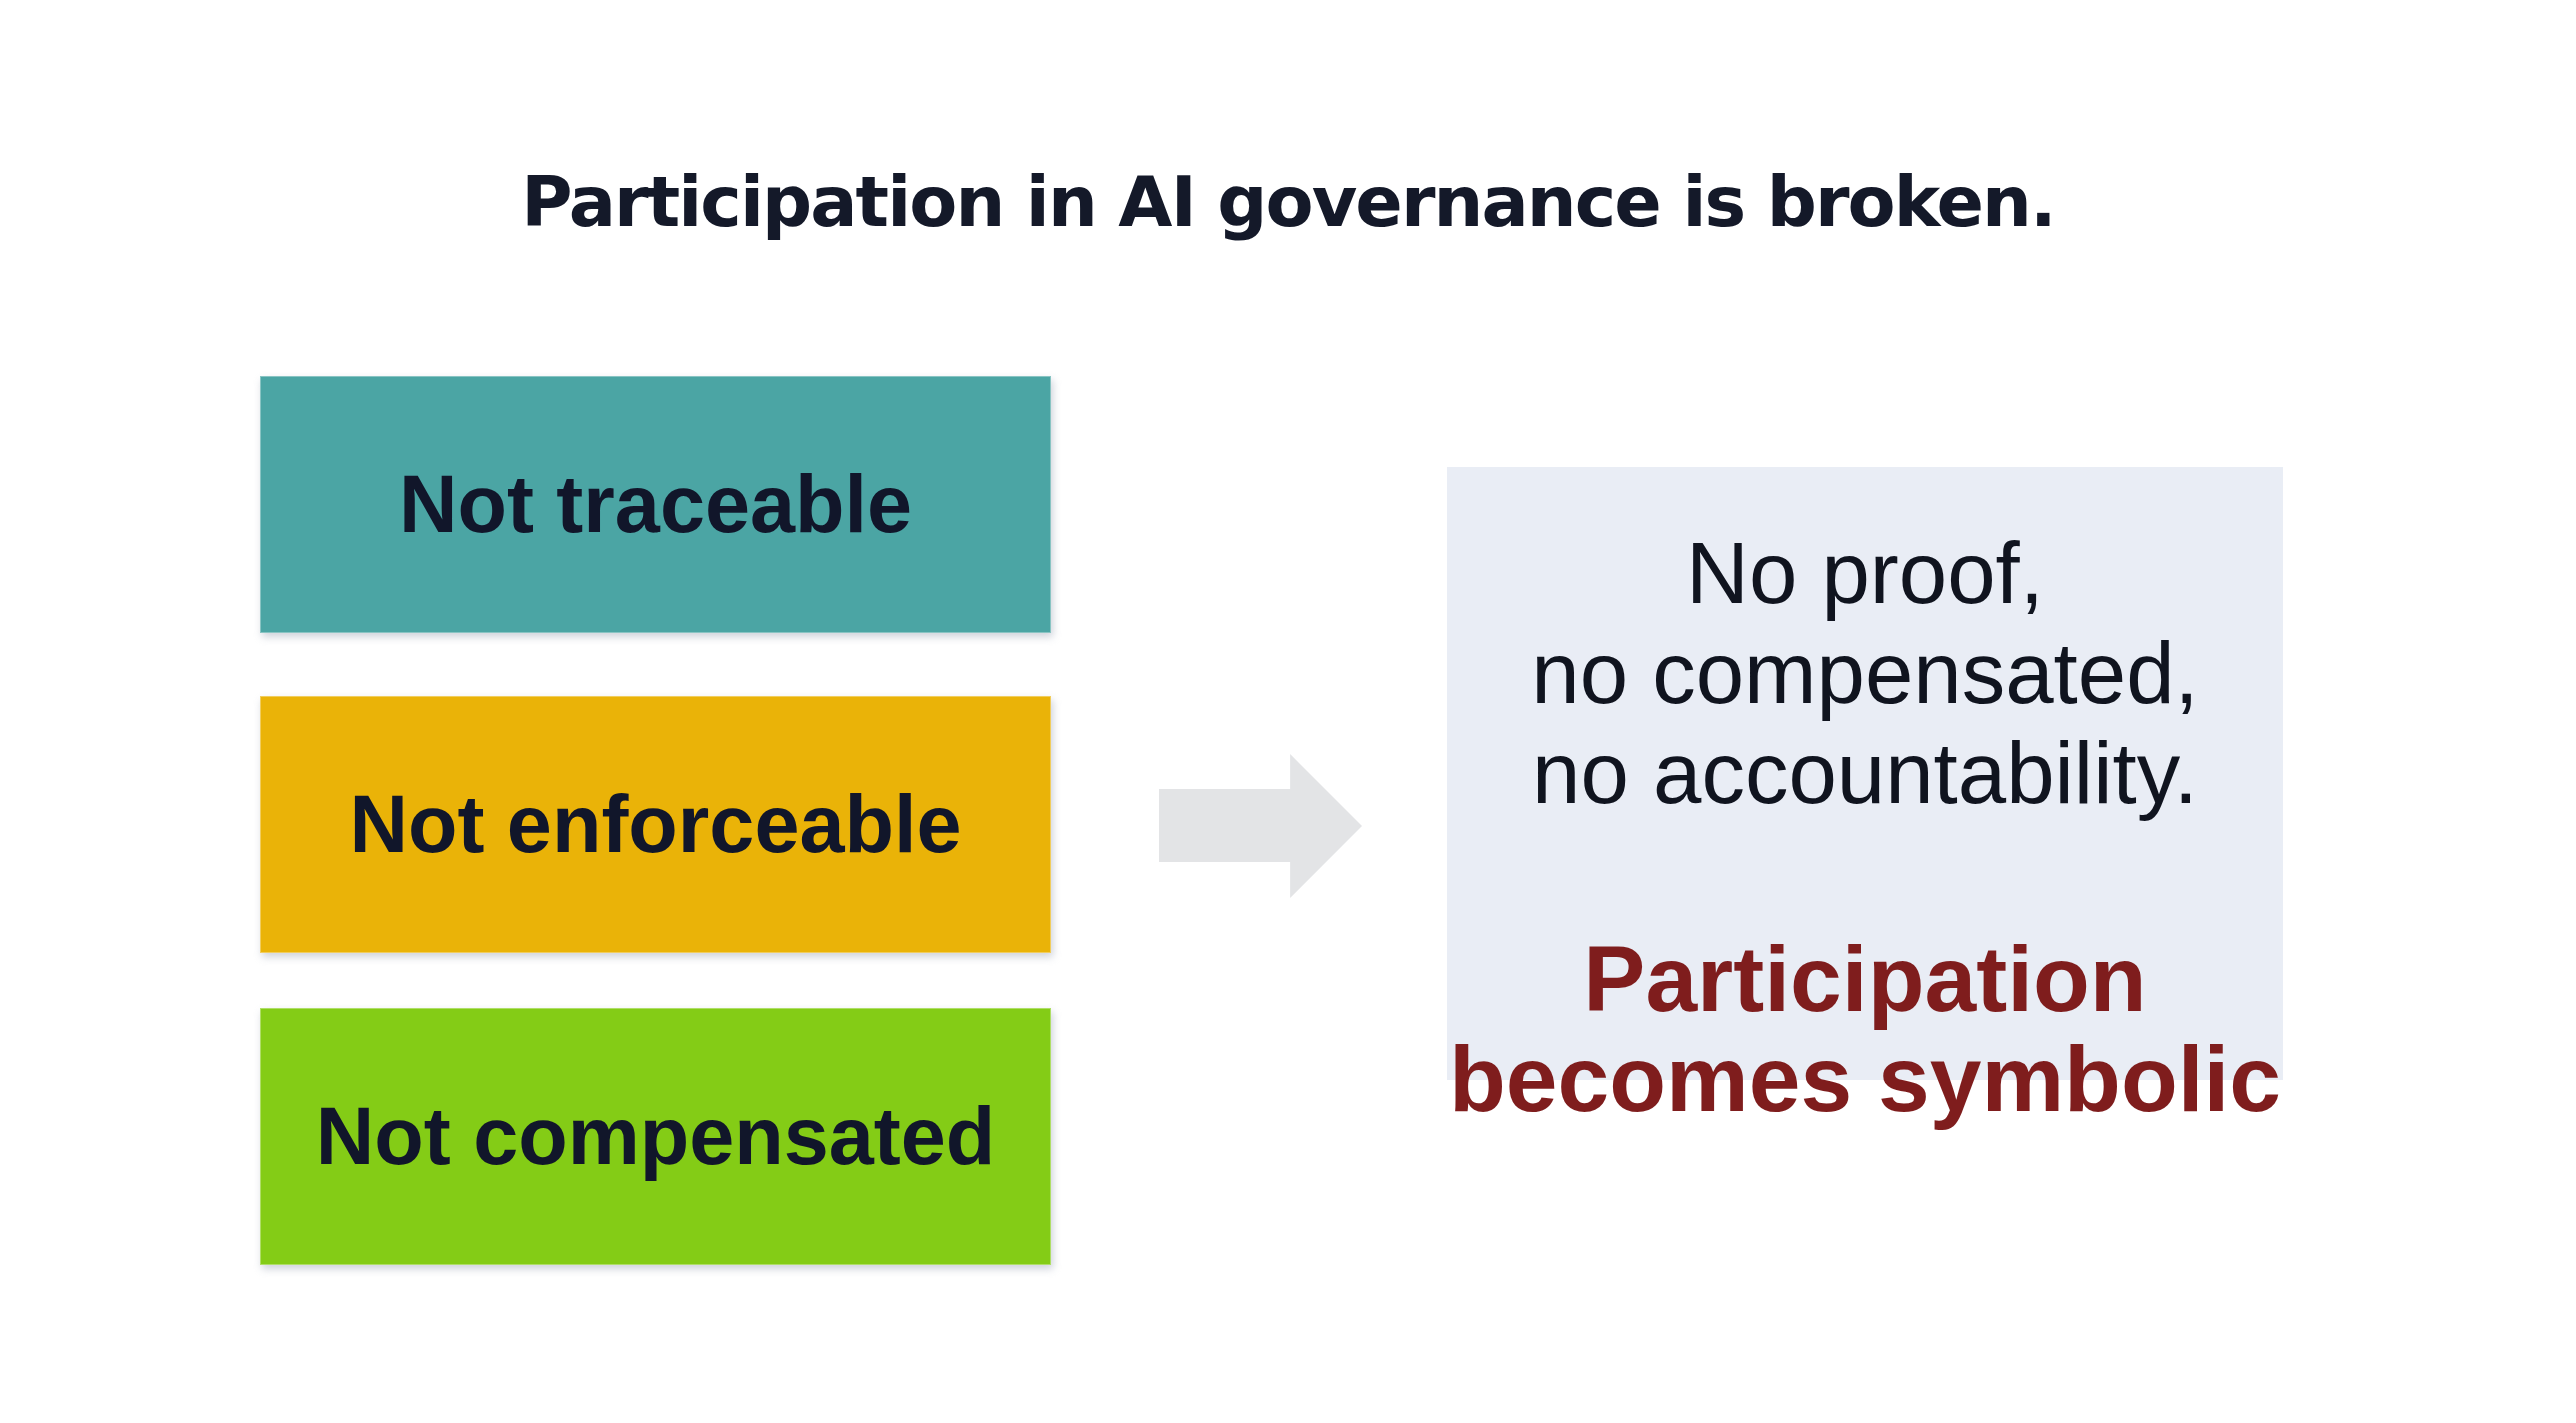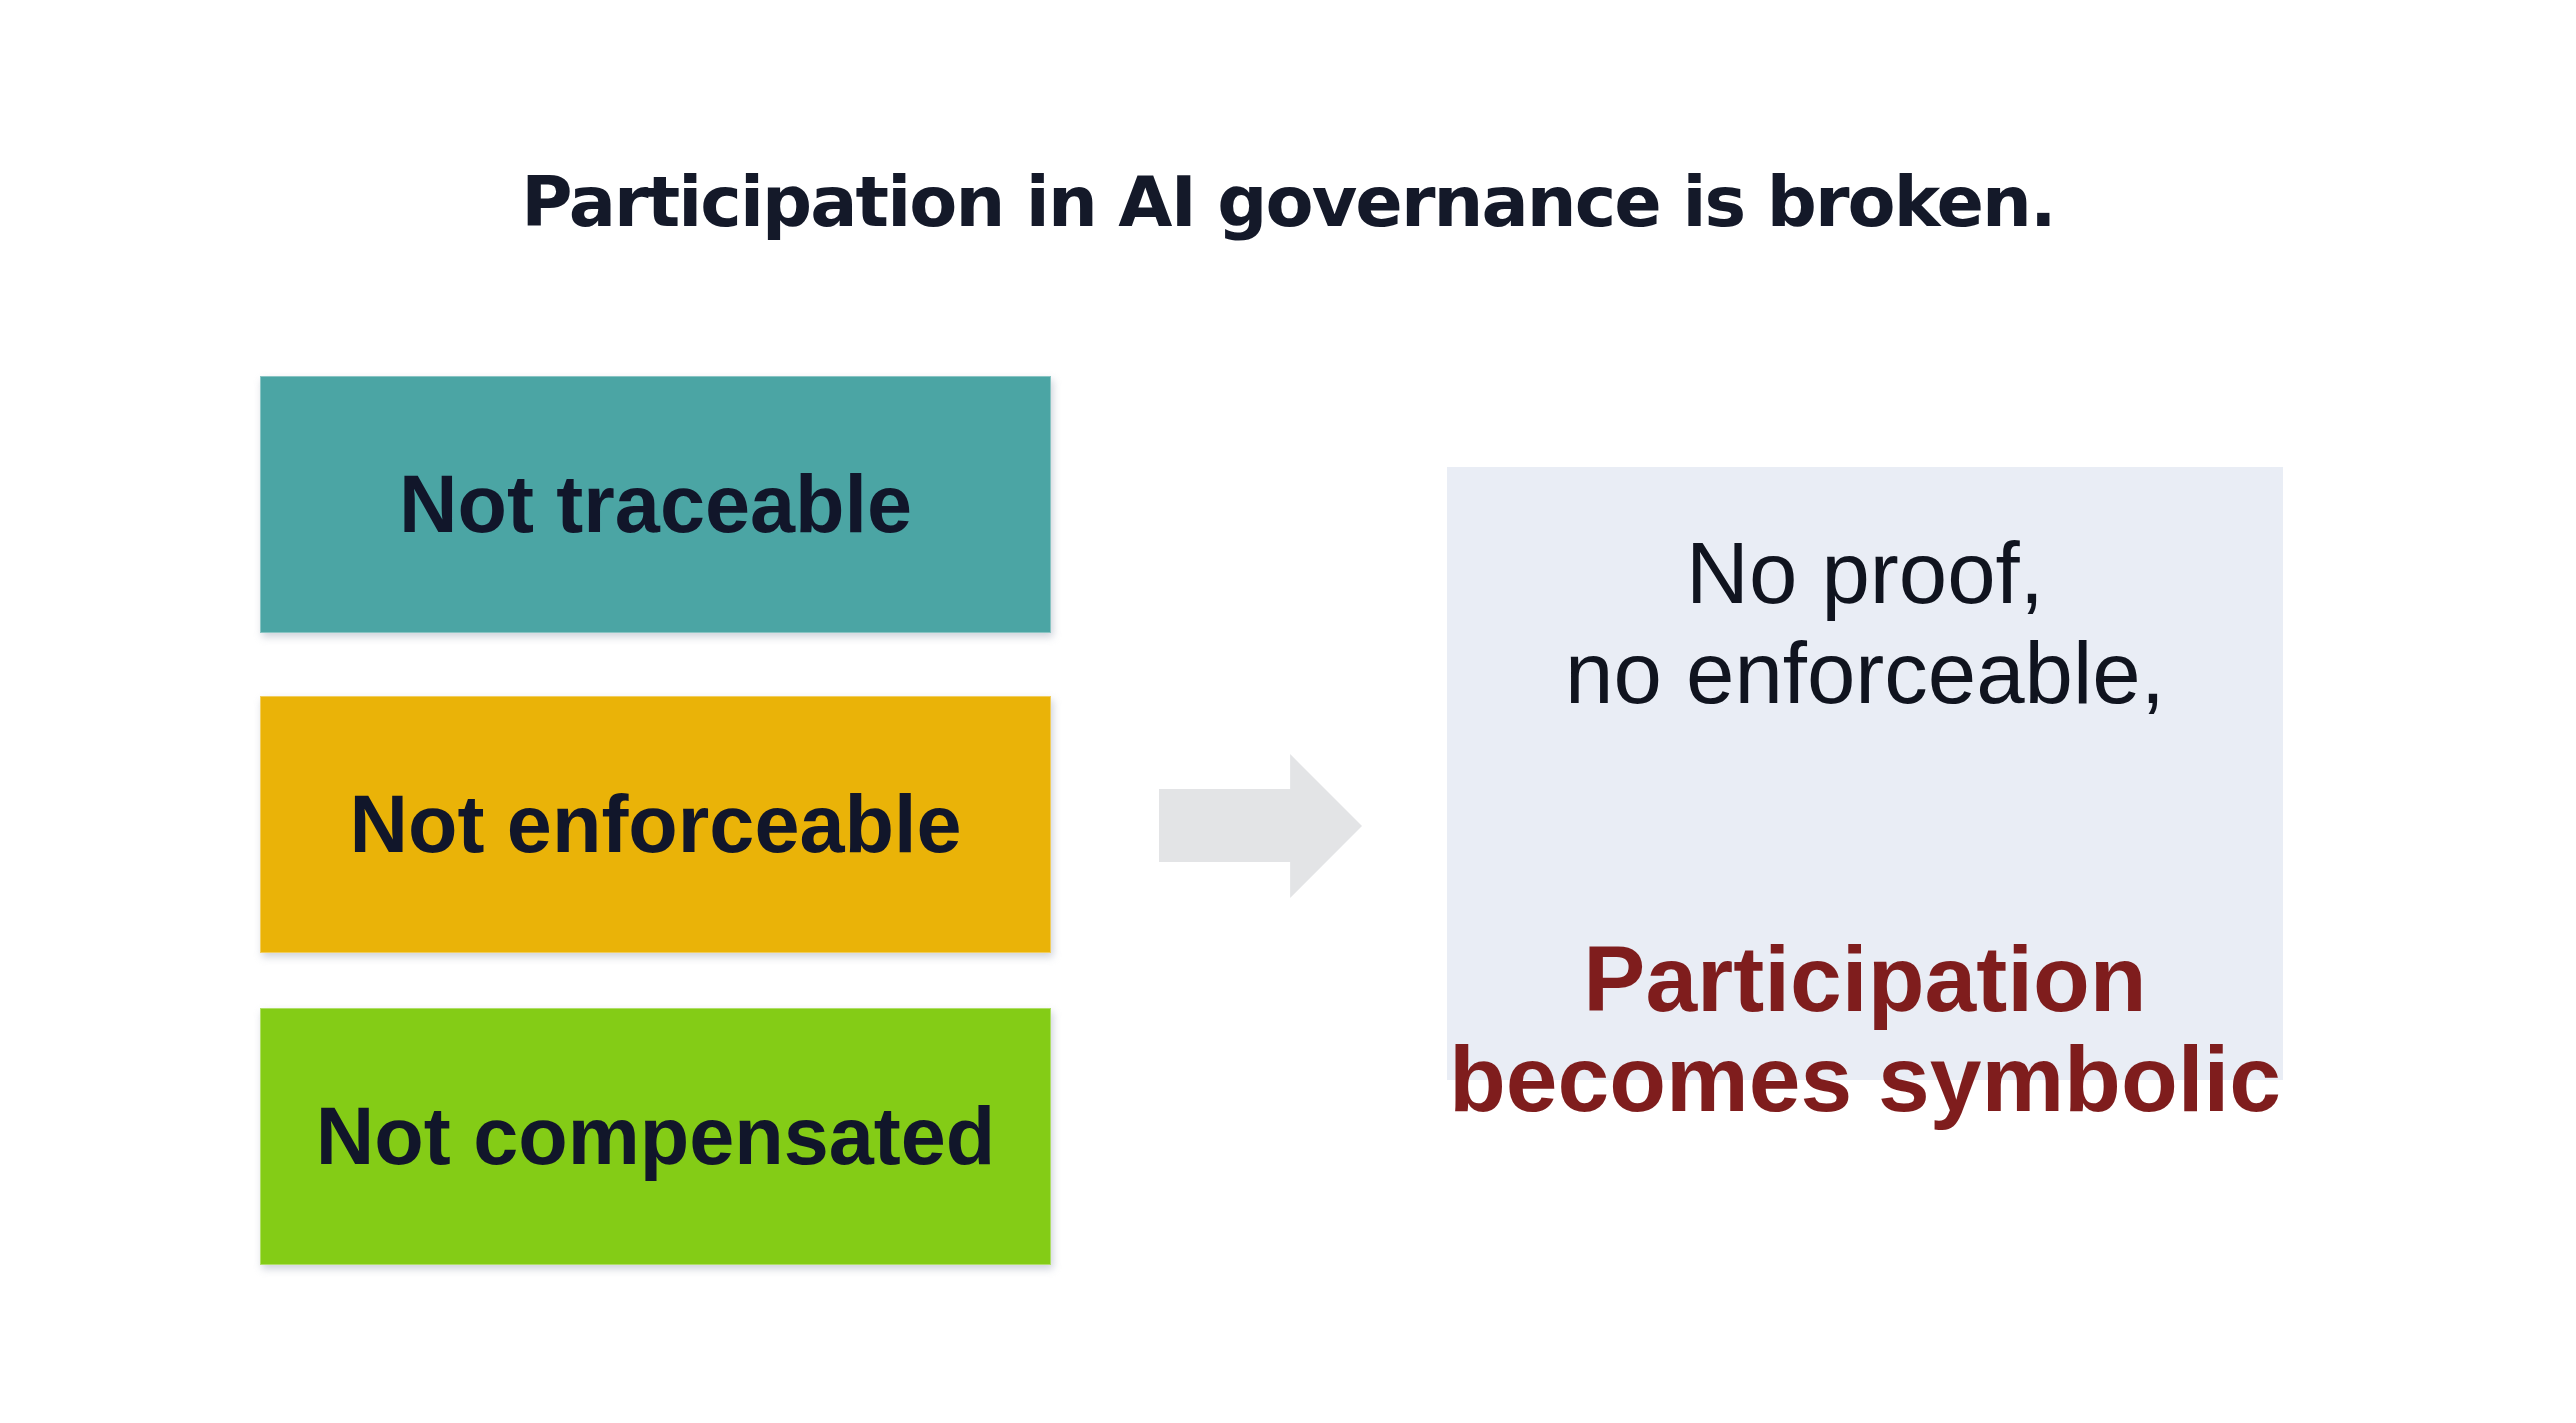--- a/index.html
+++ b/index.html
@@ -110,21 +110,22 @@
     <span class="label">Not compensated</span>
   </div>
 
   <svg class="arrow" viewBox="0 0 209 148" aria-hidden="true">
     <polygon points="0,36 135,36 135,0 209,74 135,148 135,111 0,111" fill="#e3e4e6"></polygon>
   </svg>
 
   <div class="outcome-panel" style="background: rgb(233, 237, 245);">
     <div class="outcome-lines">
       <div>No proof,</div>
-      <div>no enforceable,</div>
+      <div>no compensated,</div>
+      <div>no accountability.</div>
     </div>
     <div class="outcome-emphasis">
       <div>Participation</div>
       <div>becomes symbolic</div>
     </div>
   </div>
 
 </div>
 
 

